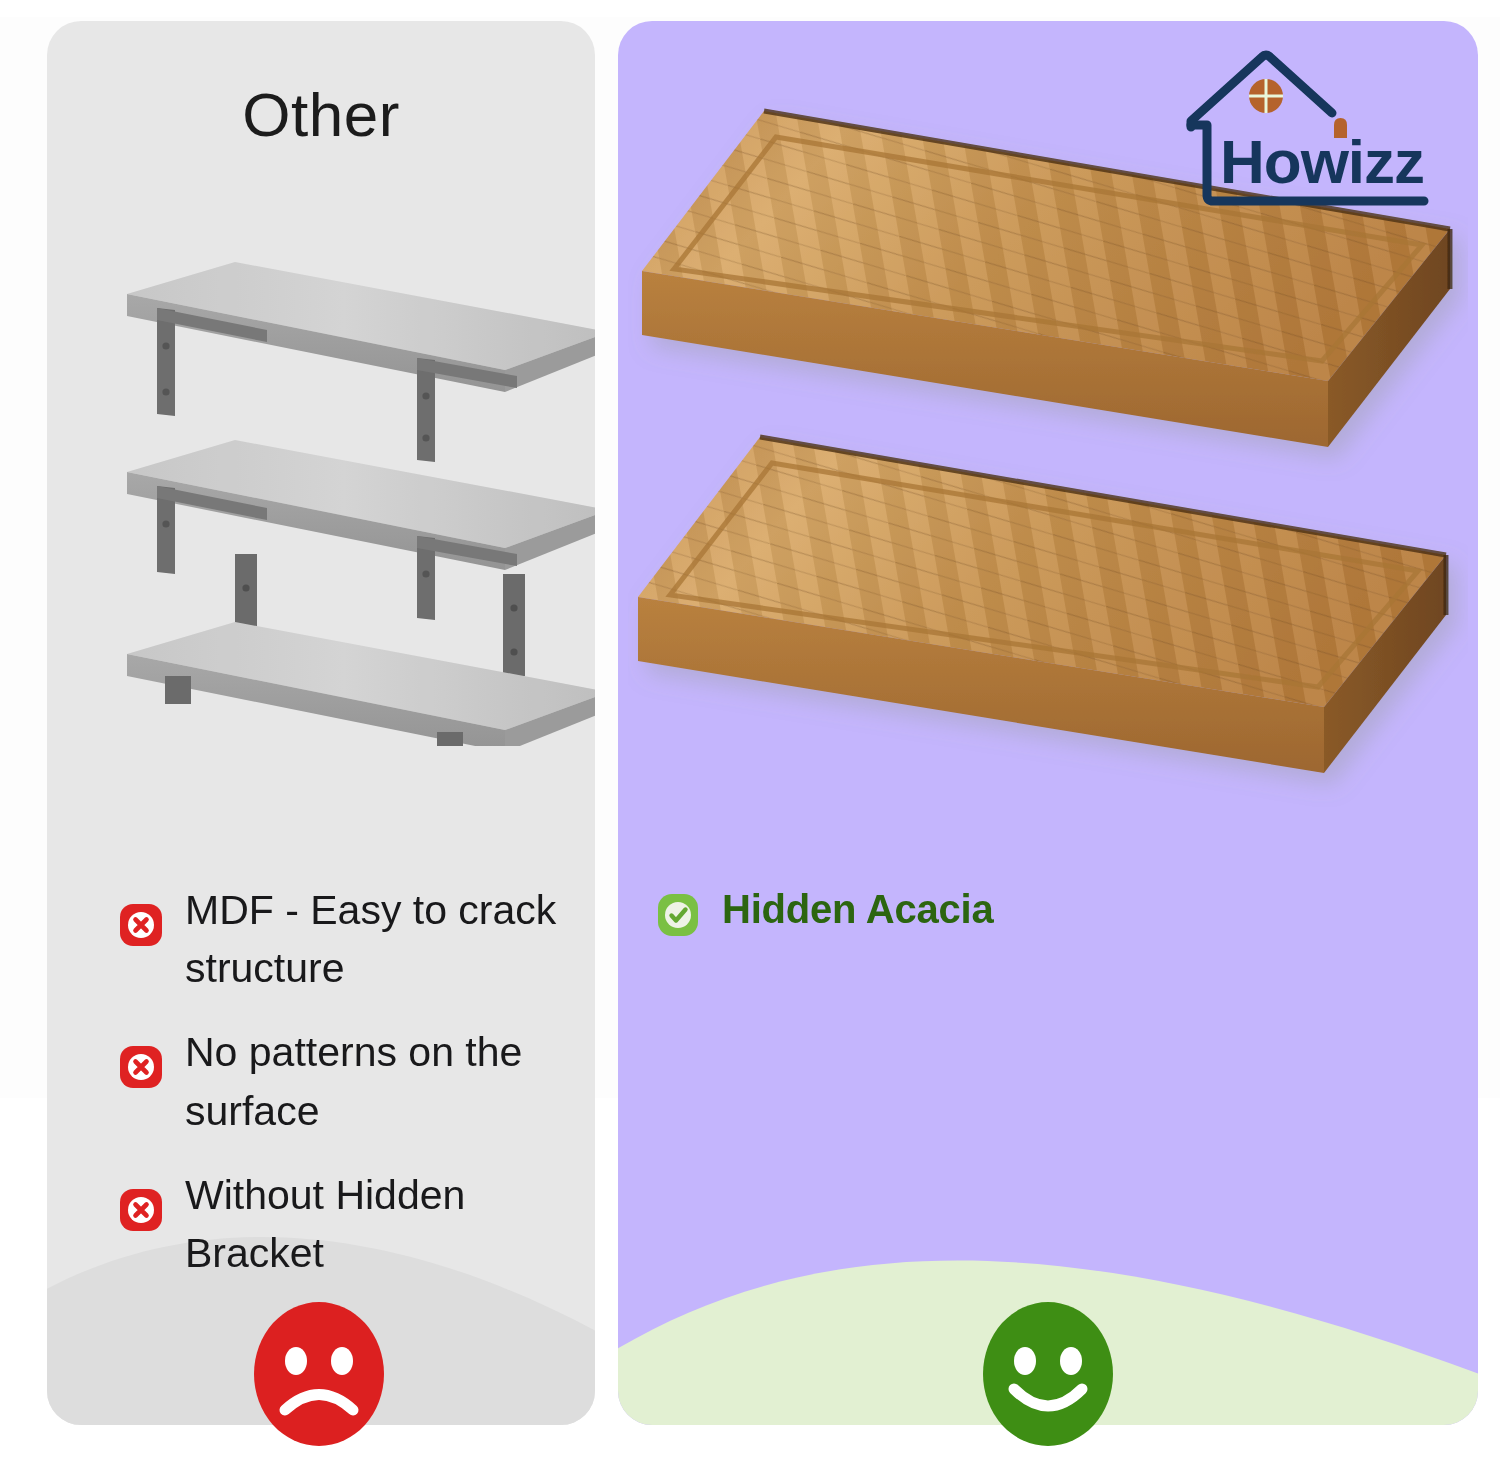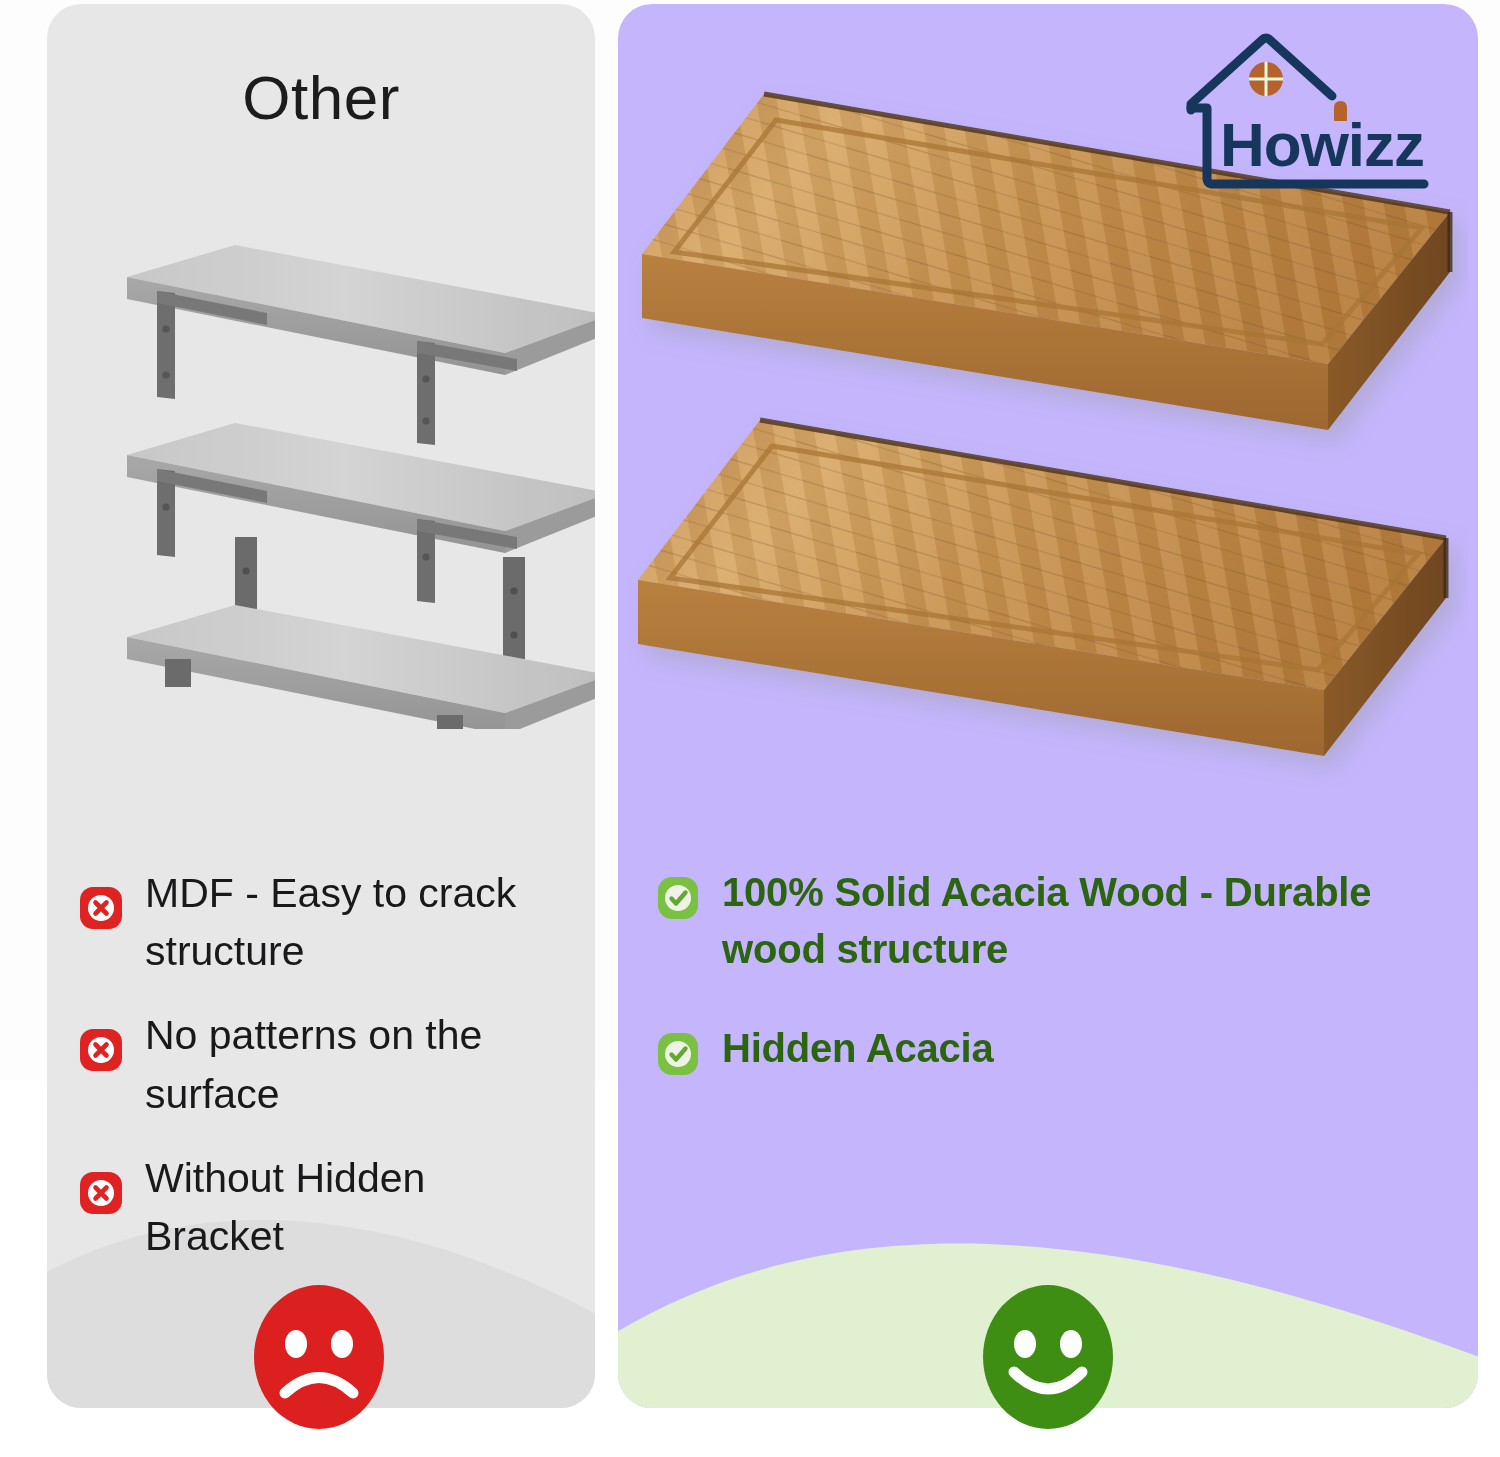--- a/index.html
+++ b/index.html
@@ -6,20 +6,21 @@
   html, body {
     width: 1500px; height: 1457px;
     background: #ffffff;
     font-family: "Liberation Sans", sans-serif;
     overflow: hidden;
   }
   .stage {
     position: relative;
     width: 1500px; height: 1081px;
     background: #fdfdfd;
+    margin-top: 17px;
   }
 
   
   .panel {
     position: absolute;
     top: 4px;
     height: 1404px;
     border-radius: 34px;
     overflow: hidden;
   }
@@ -68,21 +69,21 @@
     top: 26px; right: 44px;
     width: 256px; height: 172px;
   }
   .logo svg { width: 100%; height: 100%; display: block; }
 
   
   .bullets {
     position: absolute;
     left: 0; width: 100%;
   }
-  .bullets-left  { top: 860px; padding-left: 32px; padding-right: 30px; }
+  .bullets-left  { top: 860px; padding-left: 72px; padding-right: 30px; }
 
   .bullet {
     display: flex;
     align-items: flex-start;
     margin-bottom: 26px;
   }
   .bullet-icon {
     flex: 0 0 auto;
     width: 44px; height: 44px;
     margin-right: 22px;
@@ -319,30 +320,20 @@
         </g>
 
         <text x="42" y="136" font-family="'Liberation Sans', sans-serif" font-size="62" font-weight="700" fill="#16365c" letter-spacing="-1">Howizz</text>
 
         <path d="M156,78 q0,-7 6.5,-7 q6.5,0 6.5,7 l0,13 l-13,0 Z" fill="#b5632c"></path>
       </svg>
     </div>
 
     <div class="bullets" style="top:860px; padding-left:38px; padding-right:40px;">
 
-      <div class="bullet bullet-right">
-        <span class="bullet-icon">
-          <svg viewBox="0 0 44 44">
-            <rect x="2" y="1" width="40" height="42" rx="14" fill="#7ac043"></rect>
-            <circle cx="22" cy="22" r="13" fill="#eef3e6"></circle>
-            <path d="M15.5,22.5 L20,27.5 L29.5,16.5" fill="none" stroke="#63a832" stroke-width="4.4" stroke-linecap="round" stroke-linejoin="round"></path>
-          </svg>
-        </span>
-        <span class="bullet-text-pos">100% Solid Acacia Wood - Durable wood structure</span>
-      </div>
 
 
       <div class="bullet bullet-right">
         <span class="bullet-icon">
           <svg viewBox="0 0 44 44">
             <rect x="2" y="1" width="40" height="42" rx="14" fill="#7ac043"></rect>
             <circle cx="22" cy="22" r="13" fill="#eef3e6"></circle>
             <path d="M15.5,22.5 L20,27.5 L29.5,16.5" fill="none" stroke="#63a832" stroke-width="4.4" stroke-linecap="round" stroke-linejoin="round"></path>
           </svg>
         </span>

